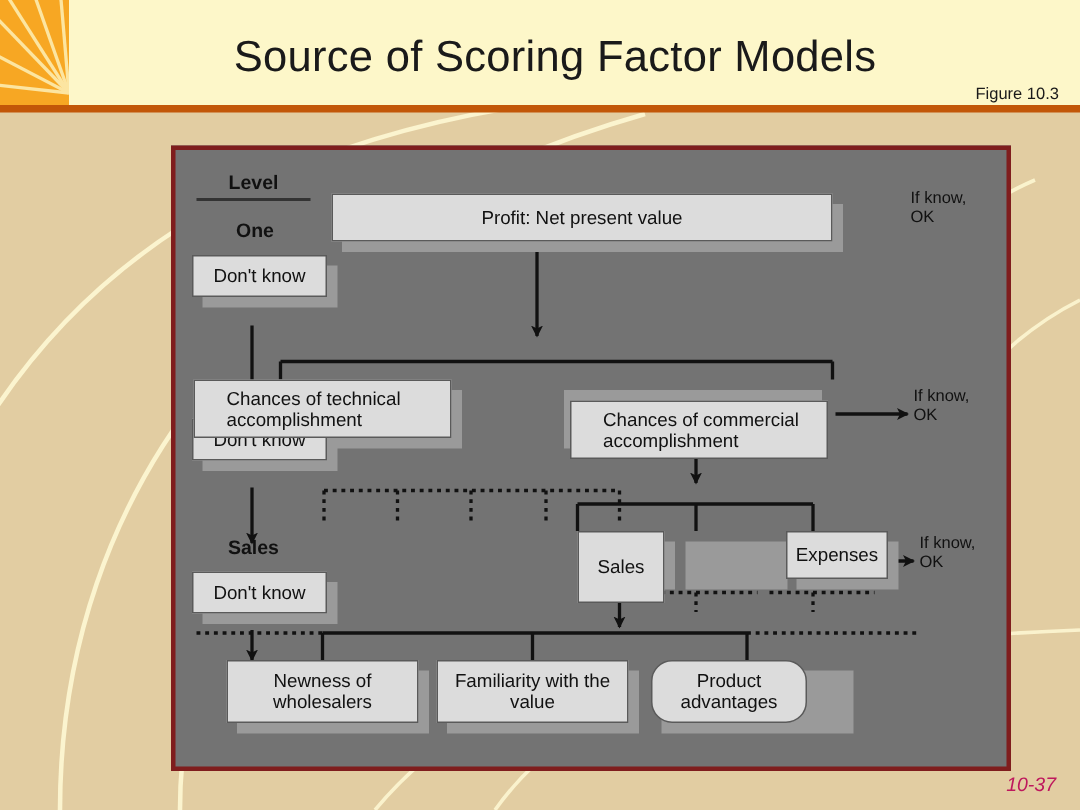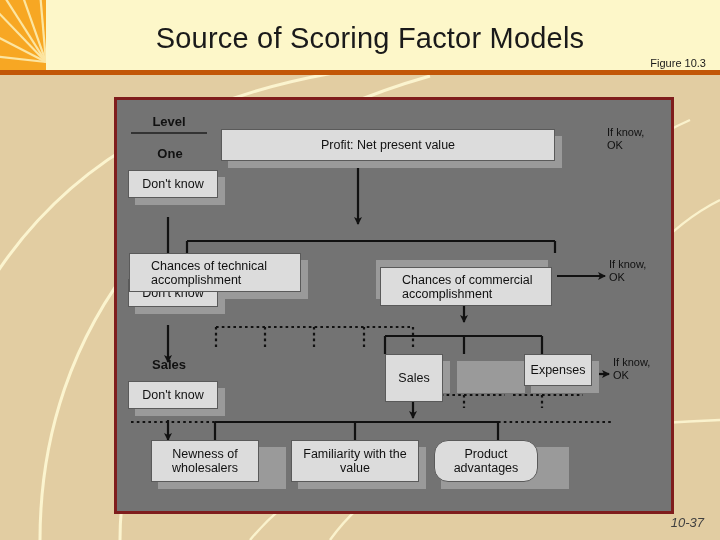--- a/index.html
+++ b/index.html
@@ -33,21 +33,21 @@
     white-space:nowrap;z-index:5;
   }
   #figure-label{
     position:absolute;right:14px;top:57px;
     font-size:11px;color:#1a1a1a;z-index:5;
   }
 
   
   #page-number{
     position:absolute;right:16px;bottom:10px;
-    font-size:13px;color:#404040;font-style:italic;z-index:5;
+    font-size:13px;color:#be185d;font-style:italic;z-index:5;
   }
 
   
   #diagram-frame{
     position:absolute;left:114px;top:97px;width:554px;height:411px;
     background:#737373;border:3px solid #7f1d1d;z-index:3;
   }
   #diagram-canvas{position:absolute;left:0;top:0;width:554px;height:411px;}
 
   
@@ -197,21 +197,21 @@
 
   <div class="shadow" style="left:275px;top:261px;width:58px;height:32px;"></div>
   <div class="node ctr" style="left:268px;top:254px;width:58px;height:48px;">Sales</div>
 
   <div class="shadow" style="left:340px;top:261px;width:68px;height:32px;"></div>
 
   <div class="shadow" style="left:414px;top:261px;width:68px;height:32px;"></div>
   <div class="node ctr" style="left:407px;top:254px;width:68px;height:32px;">Expenses</div>
 
   <div class="shadow" style="left:41px;top:347px;width:128px;height:42px;"></div>
-  <div class="node ctr" style="left:34px;top:340px;width:108px;height:42px;">Newness of wholesalers</div>
+  <div class="node ctr" style="left:34px;top:340px;width:128px;height:42px;">Newness of wholesalers</div>
 
   <div class="shadow" style="left:181px;top:347px;width:128px;height:42px;"></div>
   <div class="node ctr" style="left:174px;top:340px;width:128px;height:42px;">Familiarity with the value</div>
 
   <div class="shadow" style="left:324px;top:347px;width:128px;height:42px;"></div>
   <div class="node ctr" style="left:317px;top:340px;width:104px;height:42px;border-radius:14px;">Product advantages</div>
 
   <div class="side-note" style="left:490px;top:26px;">
     <span>If know,</span><br>
     <span>OK</span>

